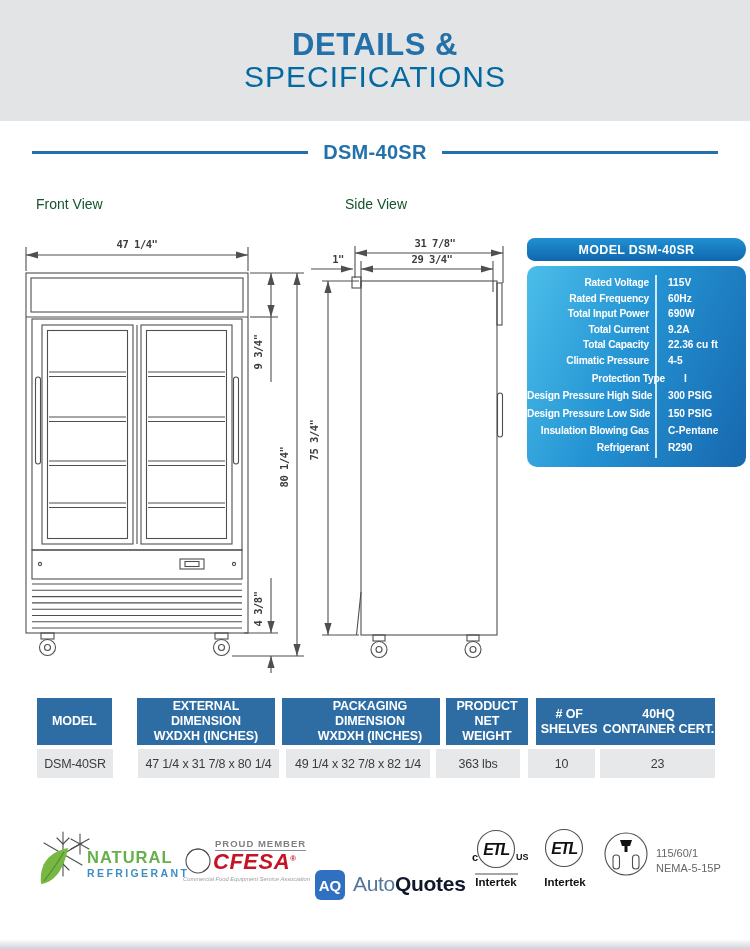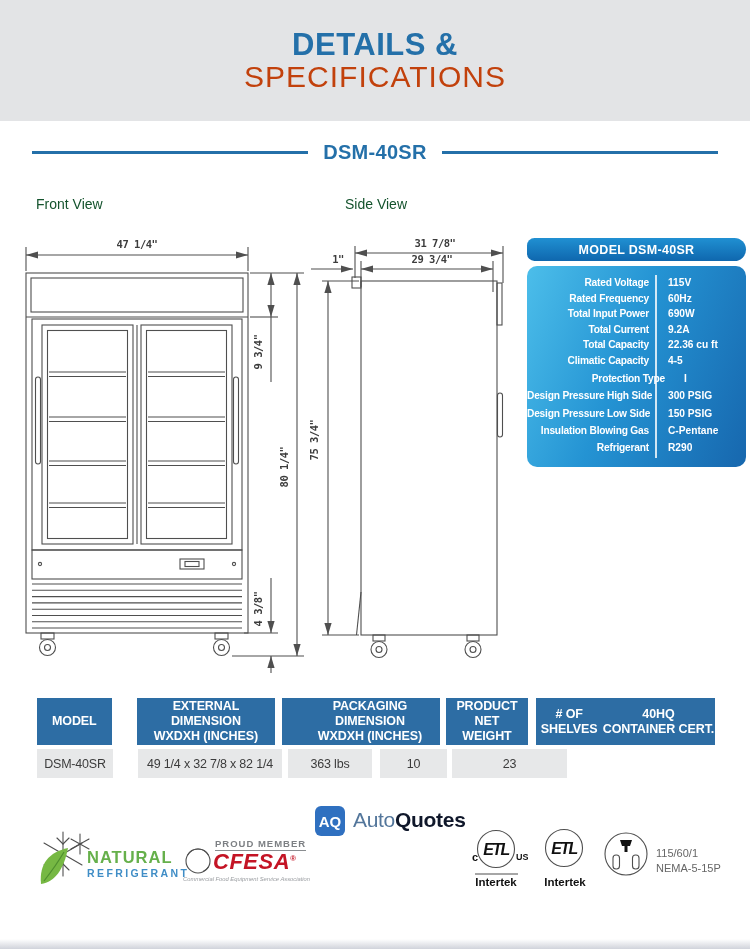--- a/index.html
+++ b/index.html
@@ -2,21 +2,21 @@
 <html><head>
 <meta charset="utf-8">
 <style>
   html,body{margin:0;padding:0;background:#fff;}
   .page{position:relative;width:750px;height:949px;background:#fff;overflow:hidden;
         font-family:"Liberation Sans",sans-serif;}
   
   .band{position:absolute;left:0;top:0;width:750px;height:121px;background:#e3e4e6;
         display:flex;flex-direction:column;align-items:center;justify-content:center;}
   .band .t1{font-size:31px;font-weight:700;color:#2470a9;letter-spacing:.5px;line-height:1.08;}
-  .band .t2{font-size:30px;font-weight:400;color:#c2410c;letter-spacing:1px;line-height:1.08;text-align:center;}
+  .band .t2{font-size:30px;font-weight:400;color:#0369a1;letter-spacing:1px;line-height:1.08;text-align:center;}
   .model-row{position:absolute;left:0;top:141px;width:750px;display:flex;align-items:center;
              justify-content:center;gap:15px;}
   .model-row .rule{width:276px;height:3px;background:#2470a9;}
   .model-row .mt{font-size:20px;font-weight:600;color:#2470a9;letter-spacing:.3px;}
   .view-label{position:absolute;font-size:14px;color:#14532d;}
   .fv-label{left:36px;top:196px;}
   .sv-label{left:345px;top:196px;}
   
   svg line,svg rect,svg circle,svg path.ln{stroke:#4f4f4f;fill:none;stroke-width:1.1;}
   .dim{font:600 10.5px "DejaVu Sans Mono",monospace;fill:#3c3c3c;letter-spacing:-.5px;stroke:none;}
@@ -45,21 +45,21 @@
   
   .logo{position:absolute;}
   .nat{left:33px;top:826px;width:170px;height:62px;}
   .cfesa{left:183px;top:838px;width:128px;height:50px;}
   .cf-proud{position:absolute;left:32px;top:0;font-size:9.5px;font-weight:700;color:#7d8084;
             letter-spacing:1px;border-bottom:1.5px solid #8a8d90;padding-bottom:1px;}
   .cf-name{position:absolute;left:30px;top:11px;font-size:22px;font-weight:700;font-style:italic;
            color:#c41425;letter-spacing:.5px;}
   .cf-reg{font-size:8px;vertical-align:super;}
   .cf-sub{position:absolute;left:0;top:38px;width:128px;font-size:5.8px;font-style:italic;color:#9a9da1;}
-  .aq{left:315px;top:806px;width:160px;height:32px;}
+  .aq{left:315px;top:870px;width:160px;height:32px;}
   .aq-badge{position:absolute;left:0;top:0;width:30px;height:30px;border-radius:6px;background:#2f70c0;
             display:flex;align-items:center;justify-content:center;color:#fff;font-weight:700;font-size:15px;}
   .aq-text{position:absolute;left:38px;top:2px;font-size:21px;letter-spacing:-.3px;}
   .aq-text .r{color:#53769b;font-weight:400;}
   .aq-text .b{color:#0f172a;font-weight:700;}
   .etl1{left:470px;top:828px;width:58px;height:62px;}
   .etl2{left:543px;top:828px;width:50px;height:62px;}
   .etl-mark{font:800 italic 16px "Liberation Sans",sans-serif;fill:#111;letter-spacing:-1.5px;stroke:none;}
   .etl-side{font:700 11px "Liberation Sans",sans-serif;fill:#111;stroke:none;}
   .intertek{font:700 11.5px "Liberation Sans",sans-serif;fill:#111;stroke:none;}
@@ -227,21 +227,21 @@
           </div>
           <div class="srow">
             <span class="lab">Total Current</span>
             <span class="val">9.2A</span>
           </div>
           <div class="srow">
             <span class="lab">Total Capacity</span>
             <span class="val">22.36 cu ft</span>
           </div>
           <div class="srow">
-            <span class="lab">Climatic Capacity</span>
+            <span class="lab">Climatic Pressure</span>
             <span class="val">4-5</span>
           </div>
           <div class="srow">
             <span class="lab">Protection Type</span>
             <span class="val">I</span>
           </div>
           <div class="srow">
             <span class="lab">Design Pressure High Side</span>
             <span class="val">300 PSIG</span>
           </div>
@@ -270,20 +270,21 @@
 WXDXH (INCHES)</div>
         <div class="th" style="width: 84px; margin-right: 8px;">PRODUCT NET
 WEIGHT</div>
         <div class="th" style="width: 67px; "># OF
 SHELVES</div>
         <div class="th" style="width: 115px; margin-right: 0px;">40HQ
 CONTAINER CERT.</div>
       </div>
     <div class="trow">
         <div class="td" style="width: 76px; margin-right: 25px;">DSM-40SR</div>
+        <div class="td" style="width: 141px; margin-right: 7px;">47 1/4 x 31 7/8 x 80 1/4</div>
         <div class="td" style="width: 144px; margin-right: 6px;">49 1/4 x 32 7/8 x 82 1/4</div>
         <div class="td" style="width: 84px; margin-right: 8px;">363 lbs</div>
         <div class="td" style="width: 67px; margin-right: 5px;">10</div>
         <div class="td" style="width: 115px; margin-right: 0px;">23</div>
       </div>
   </div>
 
   <div class="logo nat">
     <svg width="170" height="62" viewBox="0 0 170 62">
       <g stroke="#55b0e2" stroke-width="4" stroke-linecap="round">

